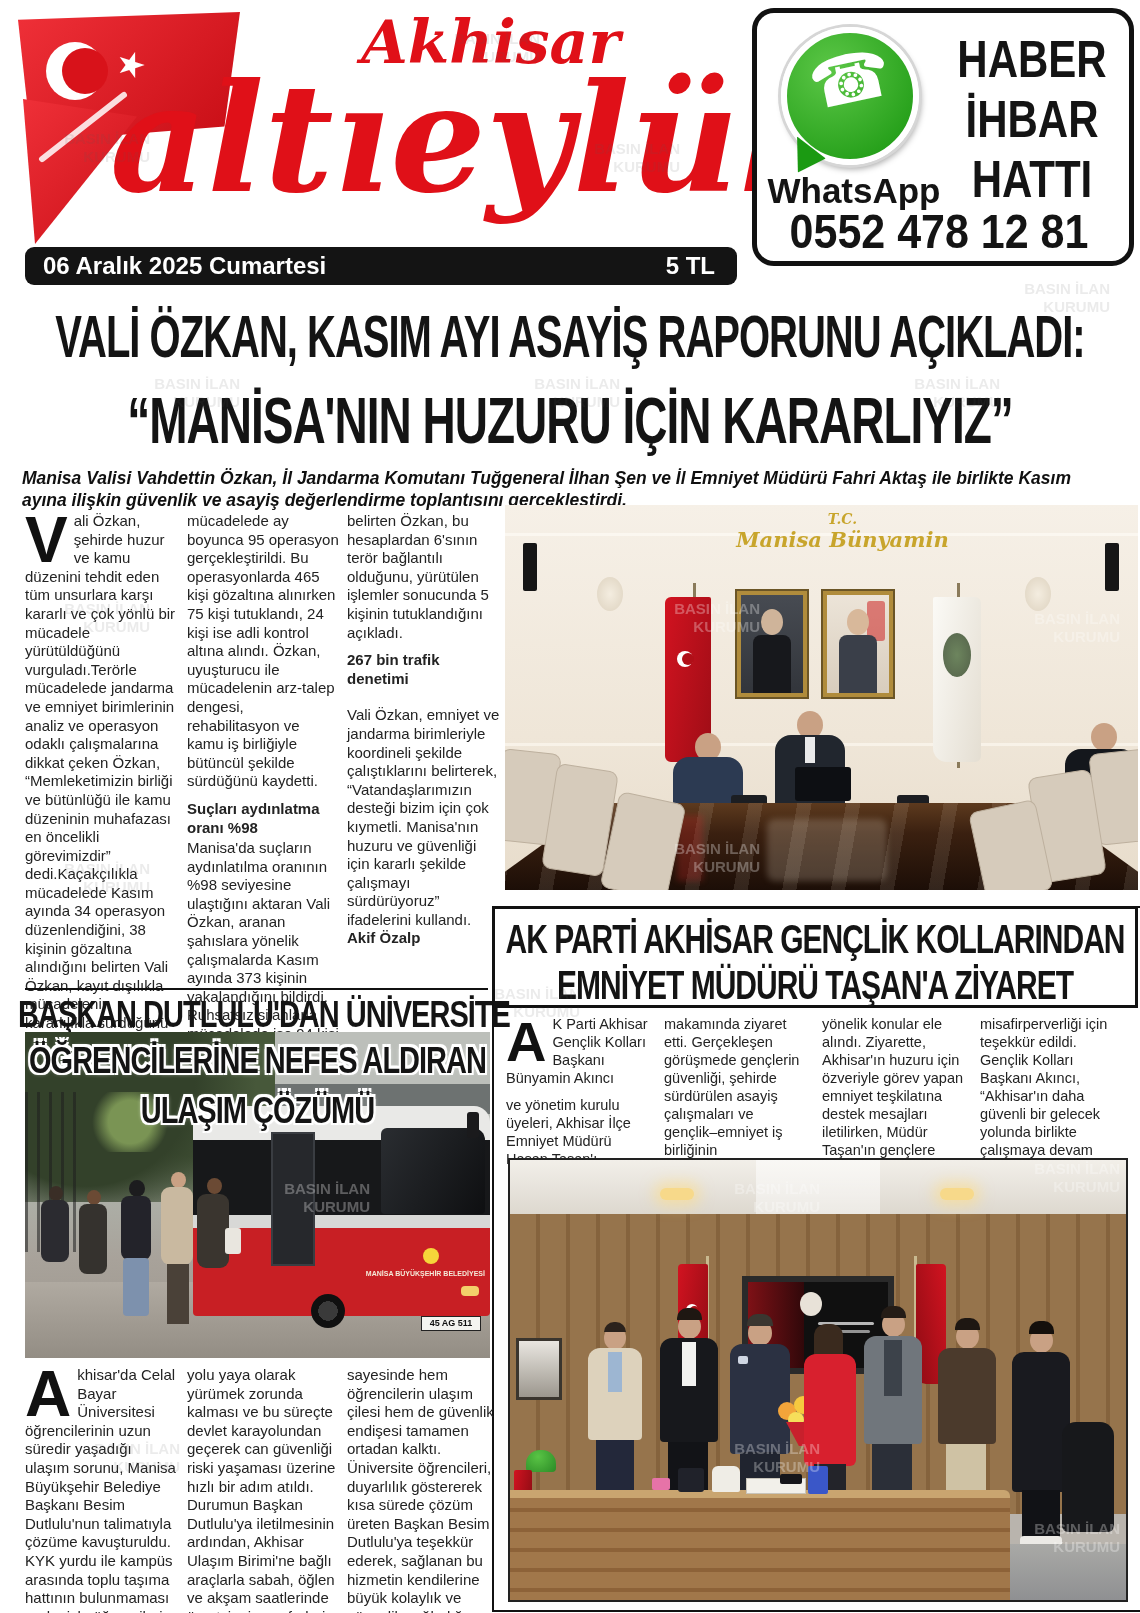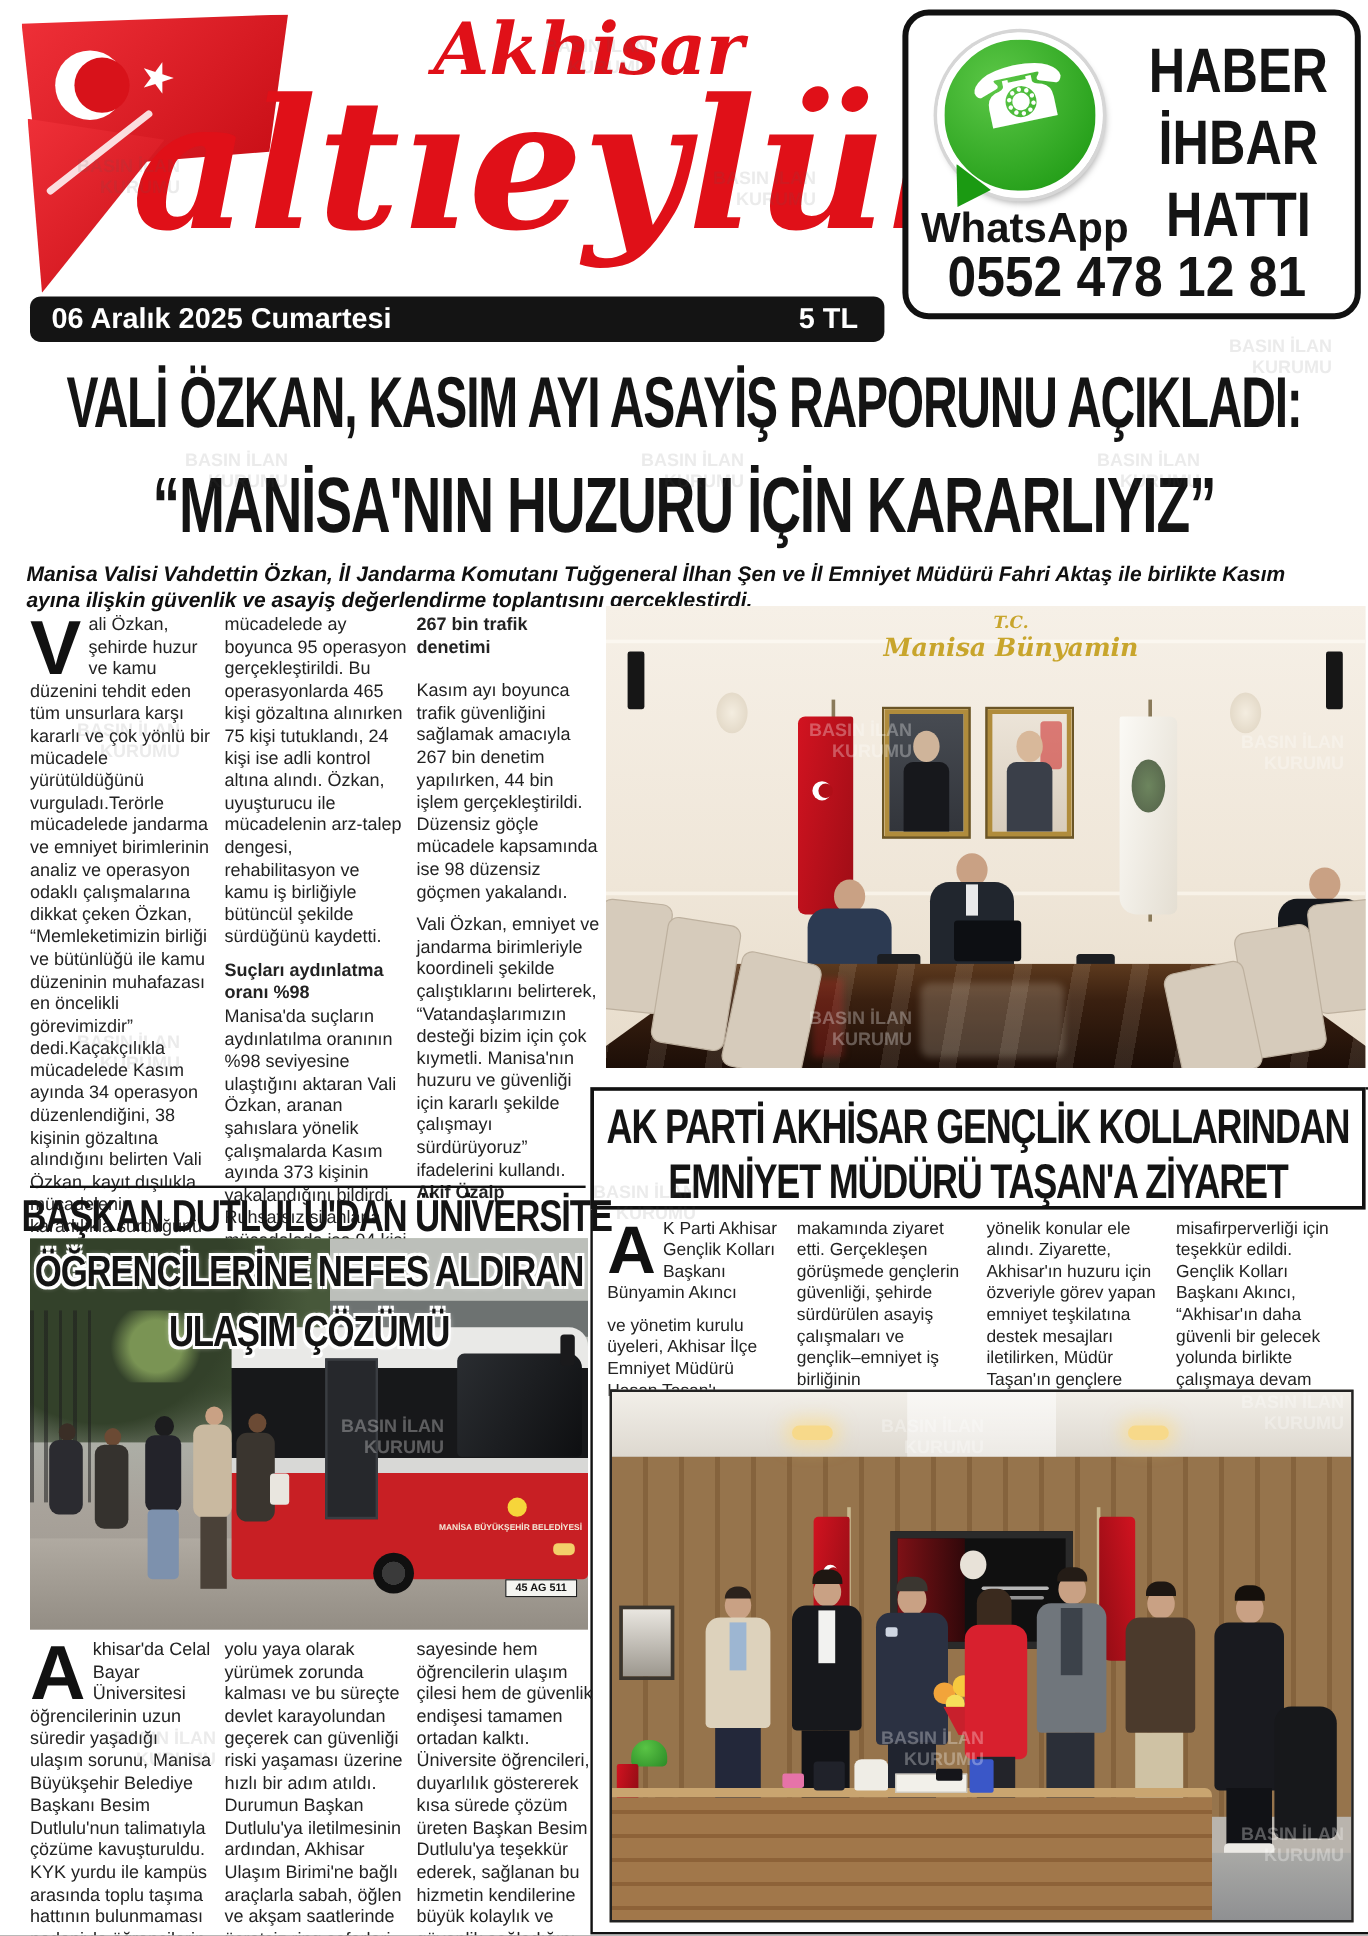--- a/index.html
+++ b/index.html
@@ -86,22 +86,22 @@
     <p class="bold">Narkotik operasyonlarında 465 gözaltı</p>
     <p>Narkotik suçlarla</p>
   </div>
   <div class="col" style="left:187px;top:512px;width:152px;">
     <p>mücadelede ay boyunca 95 operasyon gerçekleştirildi. Bu operasyonlarda 465 kişi gözaltına alınırken 75 kişi tutuklandı, 24 kişi ise adli kontrol altına alındı. Özkan, uyuşturucu ile mücadelenin arz-talep dengesi, rehabilitasyon ve kamu iş birliğiyle bütüncül şekilde sürdüğünü kaydetti.</p>
     <p class="bold" style="margin-bottom:2px;">Suçları aydınlatma oranı %98</p>
     <p>Manisa'da suçların aydınlatılma oranının %98 seviyesine ulaştığını aktaran Vali Özkan, aranan şahıslara yönelik çalışmalarda Kasım ayında 373 kişinin yakalandığını bildirdi. Ruhsatsız silahlarla mücadelede ise 94 kişi hakkında işlem yapıldı.</p>
     <p>Siber suçlarla ilgili 131 hesabın tespit edildiğini</p>
   </div>
   <div class="col" style="left:347px;top:512px;width:153px;">
+    <p>belirten Özkan, bu hesaplardan 6'sının terör bağlantılı olduğunu, yürütülen işlemler sonucunda 5 kişinin tutuklandığını açıkladı.</p>
     <p class="bold" style="margin-bottom:18px;">267 bin trafik denetimi</p>
-    <p>Kasım ayı boyunca trafik güvenliğini sağlamak amacıyla 267 bin denetim yapılırken, 44 bin işlem gerçekleştirildi. Düzensiz göçle mücadele kapsamında ise 98 düzensiz göçmen yakalandı.</p>
     <p><span>Vali Özkan, emniyet ve jandarma birimleriyle koordineli şekilde çalıştıklarını belirterek, “Vatandaşlarımızın desteği bizim için çok kıymetli. Manisa'nın huzuru ve güvenliği için kararlı şekilde çalışmayı sürdürüyoruz” ifadelerini kullandı.</span>
        <span class="byline">Akif Özalp</span></p>
   </div>
 
   <div class="photo" style="left:505px;top:505px;width:633px;height:385px;background:linear-gradient(180deg,#f6f0e7 0%,#efe6d8 60%,#e7dccb 100%);">
     <div class="ph" style="left:0;top:28px;width:100%;height:3px;background:#fbf7f0;"></div>
     <div class="ph" style="left:0;top:238px;width:100%;height:3px;background:#f8f2e8;"></div>
     <div class="ph" style="left:18px;top:38px;width:14px;height:48px;background:#161616;border-radius:2px;"></div>
     <div class="ph" style="left:600px;top:38px;width:14px;height:48px;background:#161616;border-radius:2px;"></div>
     <div class="ph" style="left:92px;top:72px;width:26px;height:34px;background:radial-gradient(#f4ede0,#ddd2bf);border-radius:50%;"></div>

